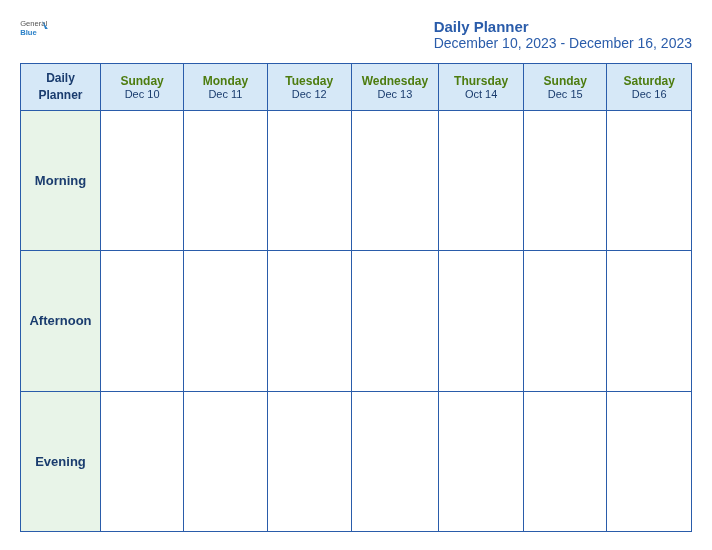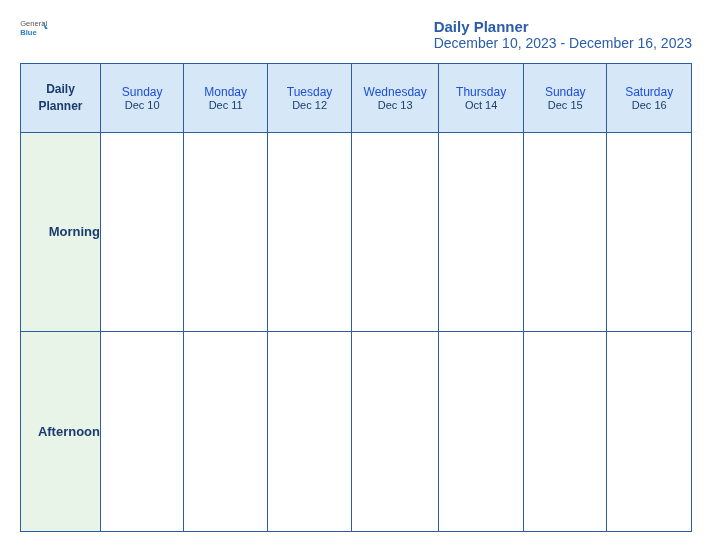--- a/index.html
+++ b/index.html
@@ -60,45 +60,45 @@
       flex: 1;
     }
 
     .calendar-table th, .calendar-table td {
       border: 1px solid #2a5caa;
     }
 
     .calendar-table thead th {
       background: #d6e8f7;
       text-align: center;
-      padding: 17px 4px;
+      padding: 6px 4px;
       color: #1a3c6e;
       font-size: 12px;
       font-weight: bold;
     }
 
     .calendar-table thead th .day-name {
       font-size: 12px;
-      font-weight: normal;
-      color: #1d4ed8;
+      font-weight: bold;
+      color: #4d7c0f;
     }
 
     .calendar-table thead th .day-date {
       font-size: 11px;
       font-weight: normal;
       color: #1a3c6e;
     }
 
     .calendar-table thead th.header-first {
       background: #d6e8f7;
     }
 
     .calendar-table tbody td.row-label {
       background: #e8f4e8;
-      text-align: right;
+      text-align: center;
       font-size: 13px;
       font-weight: bold;
       color: #1a3c6e;
       width: 80px;
       min-width: 80px;
     }
 
     .calendar-table tbody td.day-cell {
       background: #fff;
       width: 90px;
@@ -190,14 +190,24 @@
     <tr>
       <td class="row-label">Afternoon</td>
       <td class="day-cell"></td>
       <td class="day-cell"></td>
       <td class="day-cell"></td>
       <td class="day-cell"></td>
       <td class="day-cell"></td>
       <td class="day-cell"></td>
       <td class="day-cell"></td>
     </tr>
+    <tr>
+      <td class="row-label">Evening</td>
+      <td class="day-cell"></td>
+      <td class="day-cell"></td>
+      <td class="day-cell"></td>
+      <td class="day-cell"></td>
+      <td class="day-cell"></td>
+      <td class="day-cell"></td>
+      <td class="day-cell"></td>
+    </tr>
   </tbody>
 </table>
 
 </body></html>

